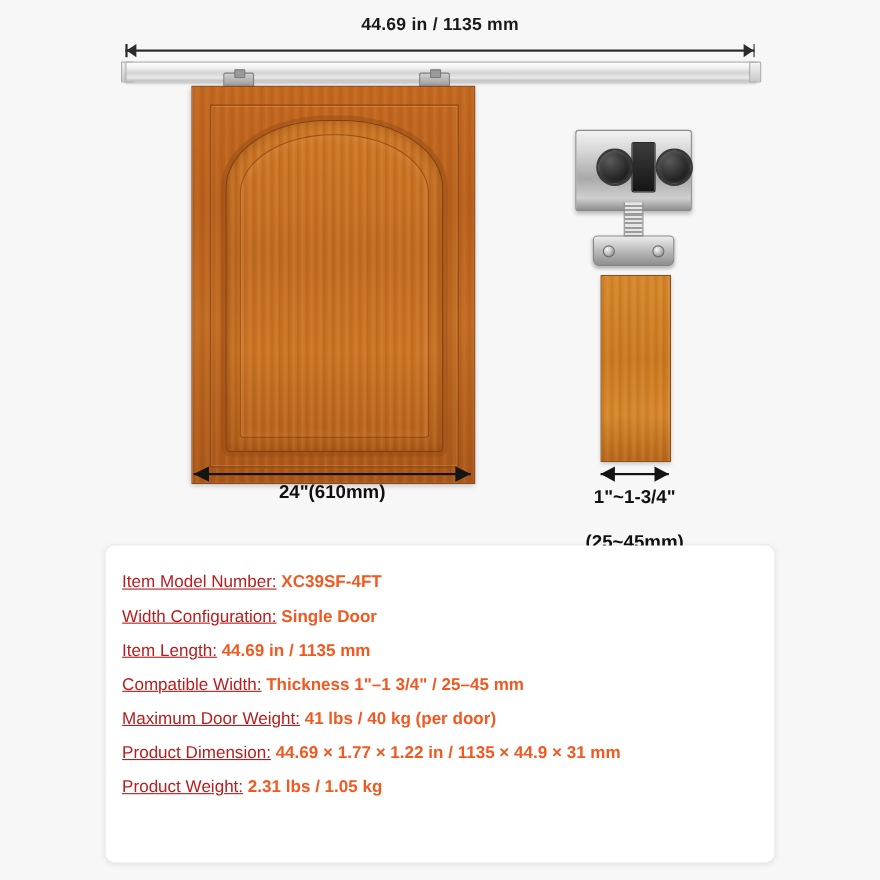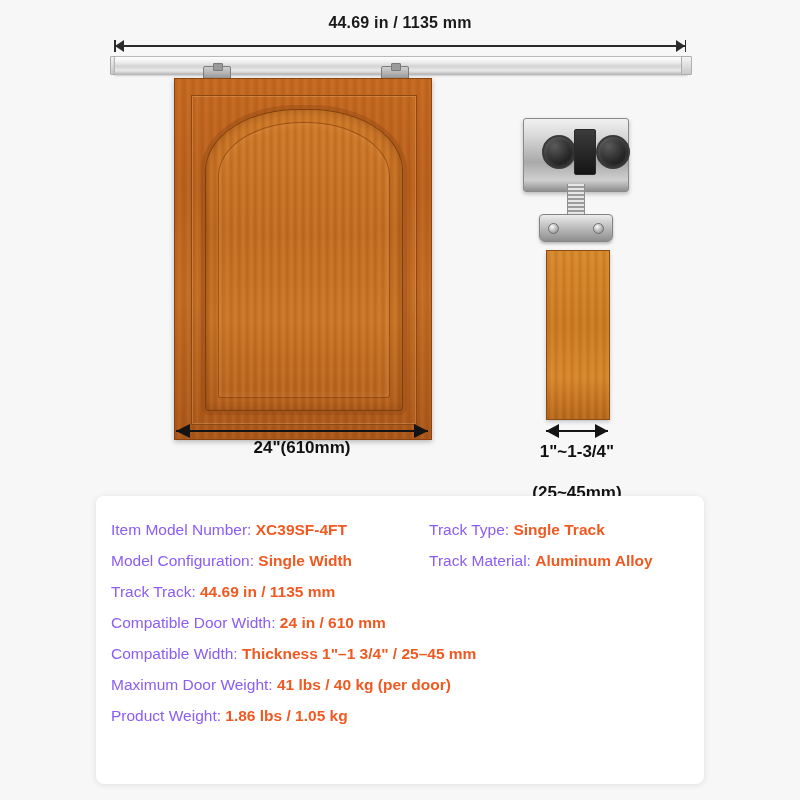--- a/index.html
+++ b/index.html
@@ -376,21 +376,21 @@
     left: 333px;
     top: 18px;
     width: 270px;
   }
   .spec-row {
     font-size: 15.5px;
     color: #1f1f1f;
     line-height: 31px;
     white-space: nowrap;
   }
-  .spec-label { color: #8b5cf6; }
+  .spec-label { color: #b91c1c; text-decoration: underline; }
   .spec-value {
     color: #f05a22;
     font-weight: bold;
   }
 </style>
 </head>
 <body>
 
 <div id="diagram">
 
@@ -442,24 +442,20 @@
     <div class="arrow left"></div>
     <div class="arrow right"></div>
   </div>
   <div id="thickness-label-1">1"~1-3/4"</div>
   <div id="thickness-label-2">(25~45mm)</div>
 </div>
 
 <div id="spec-card">
   <div id="spec-left">
       <div class="spec-row"><span class="spec-label">Item Model Number:</span> <span class="spec-value">XC39SF-4FT</span></div>
-      <div class="spec-row"><span class="spec-label">Model Configuration:</span> <span class="spec-value">Single Width</span></div>
-      <div class="spec-row"><span class="spec-label">Track Track:</span> <span class="spec-value">44.69 in / 1135 mm</span></div>
-      <div class="spec-row"><span class="spec-label">Compatible Door Width:</span> <span class="spec-value">24 in / 610 mm</span></div>
+      <div class="spec-row"><span class="spec-label">Width Configuration:</span> <span class="spec-value">Single Door</span></div>
+      <div class="spec-row"><span class="spec-label">Item Length:</span> <span class="spec-value">44.69 in / 1135 mm</span></div>
       <div class="spec-row"><span class="spec-label">Compatible Width:</span> <span class="spec-value">Thickness 1"–1 3/4" / 25–45 mm</span></div>
       <div class="spec-row"><span class="spec-label">Maximum Door Weight:</span> <span class="spec-value">41 lbs / 40 kg (per door)</span></div>
-      <div class="spec-row"><span class="spec-label">Product Weight:</span> <span class="spec-value">1.86 lbs / 1.05 kg</span></div>
-    </div>
-  <div id="spec-right">
-      <div class="spec-row"><span class="spec-label">Track Type:</span> <span class="spec-value">Single Track</span></div>
-      <div class="spec-row"><span class="spec-label">Track Material:</span> <span class="spec-value">Aluminum Alloy</span></div>
+      <div class="spec-row"><span class="spec-label">Product Dimension:</span> <span class="spec-value">44.69 × 1.77 × 1.22 in / 1135 × 44.9 × 31 mm</span></div>
+      <div class="spec-row"><span class="spec-label">Product Weight:</span> <span class="spec-value">2.31 lbs / 1.05 kg</span></div>
     </div>
 </div>
 
 </body></html>

